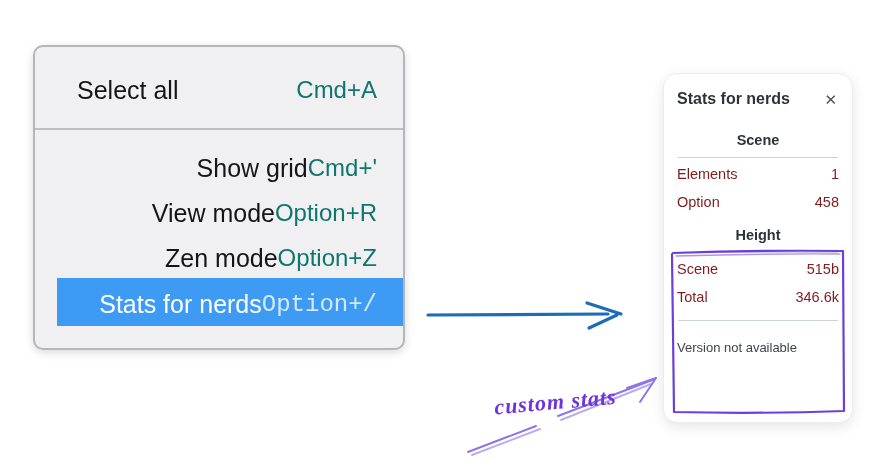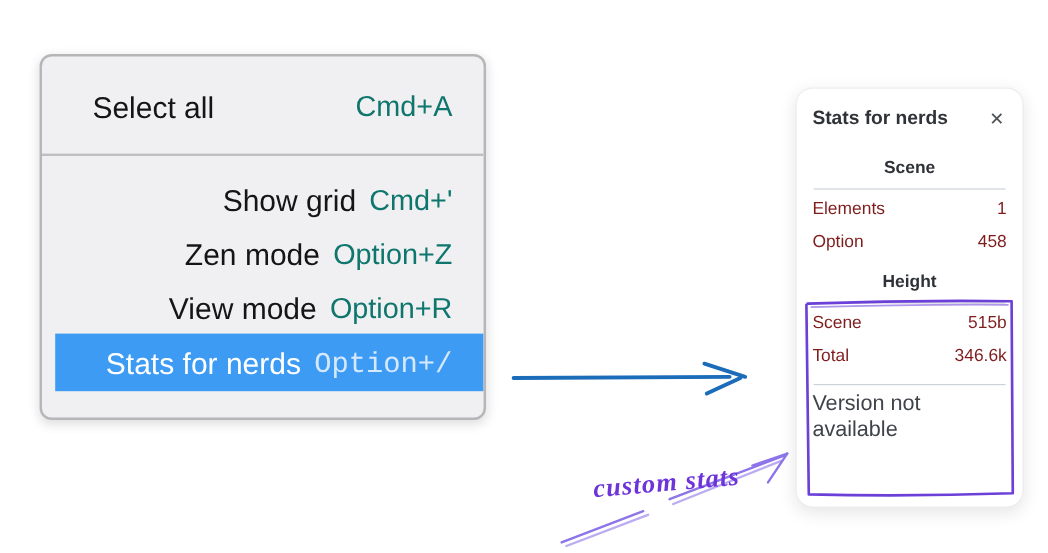--- a/index.html
+++ b/index.html
@@ -16,21 +16,20 @@
     border-radius: 10px;
     box-shadow: 0 3px 10px rgba(0,0,0,0.14);
     overflow: hidden;
     display: flex; flex-direction: column;
   }
   .menu-item {
     display: flex; justify-content: space-between; align-items: center;
     padding: 5px 26px 0 42px;
     font-size: 25px; color: #151517;
     cursor: default;
-    gap: 11px;
   }
   .menu-item.first { height: 81px; flex: none; }
   .menu-sep { border-top: 2px solid #bfbfc2; width: 100%; }
   .menu-group { padding-top: 13px; display: flex; flex-direction: column; align-items: flex-end; }
   .menu-group .menu-item { height: 45px; }
   .mi-short { color: #0f766e; font-size: 24px; }
   .menu-item.selected {
     background: #3e9bf4; height: 48px; color: #ffffff;
   }
   .menu-item.selected .mi-short { color: rgba(255,255,255,0.78); font-family: Liberation Mono, monospace; }
@@ -50,21 +49,21 @@
   .panel-close { font-size: 15px; color: #4d5256; cursor: pointer; line-height: 1; padding: 2px; }
   .sec-header { text-align: center; font-weight: 700; font-size: 14.5px; color: #2f3338; }
   .sh-scene   { margin-top: 21px; }
   .sh-storage { margin-top: 11px; }
   .sh-version { margin-top: 6px; }
   .sec-hr { border-top: 1px solid #cdd3d9; margin: 9px 1px 2px 1px; }
   .stat-row {
     display: flex; justify-content: space-between; align-items: center;
     height: 28px; font-size: 14.5px; color: #7f1d1d;
   }
-  .version-note { height: 28px; display: flex; align-items: center; font-size: 18px; color: #3f444a; margin-top: 12px; }
+  .version-note { height: 28px; display: flex; align-items: center; font-size: 13px; color: #3f444a; margin-top: 12px; }
 
   
   .overlay { position: absolute; left: 0; top: 0; width: 873px; height: 461px; pointer-events: none; }
   .custom-stats-label {
     position: absolute; left: 494px; top: 387px; width: 170px;
     font-family: cursive;
     font-style: italic;
     font-weight: 700;
     font-size: 22px; letter-spacing: 1px;
     color: #6d35d9;
@@ -83,26 +82,26 @@
       <span class="mi-label">Select all</span>
       <span class="mi-short">Cmd+A</span>
     </div>
     <div class="menu-sep"></div>
     <div class="menu-group">
       <div class="menu-item">
         <span class="mi-label">Show grid</span>
         <span class="mi-short">Cmd+'</span>
       </div>
       <div class="menu-item">
+        <span class="mi-label">View mode</span>
+        <span class="mi-short">Option+R</span>
+      </div>
+      <div class="menu-item">
         <span class="mi-label">Zen mode</span>
         <span class="mi-short">Option+Z</span>
-      </div>
-      <div class="menu-item">
-        <span class="mi-label">View mode</span>
-        <span class="mi-short">Option+R</span>
       </div>
       <div class="menu-item selected">
         <span class="mi-label">Stats for nerds</span>
         <span class="mi-short">Option+/</span>
       </div>
     </div>
   </div>
 
   <div class="panel">
     <div class="panel-head">

